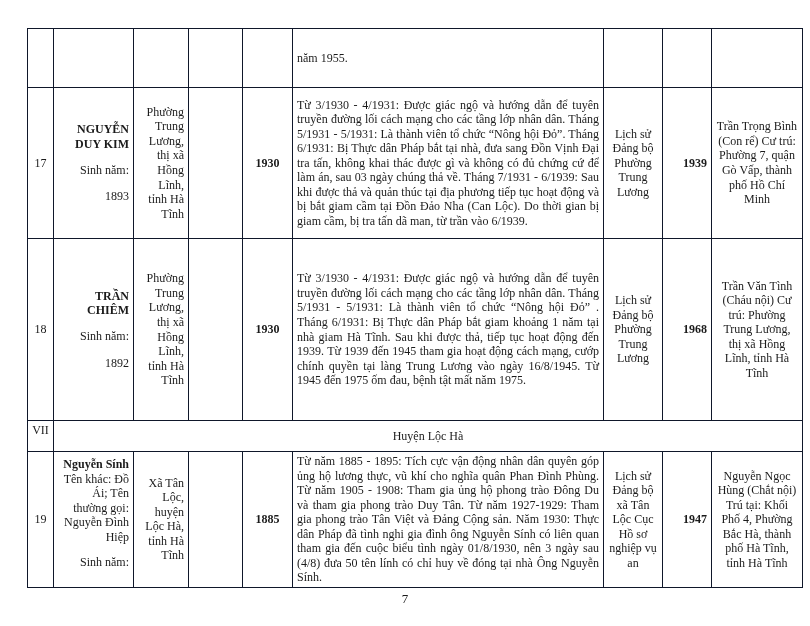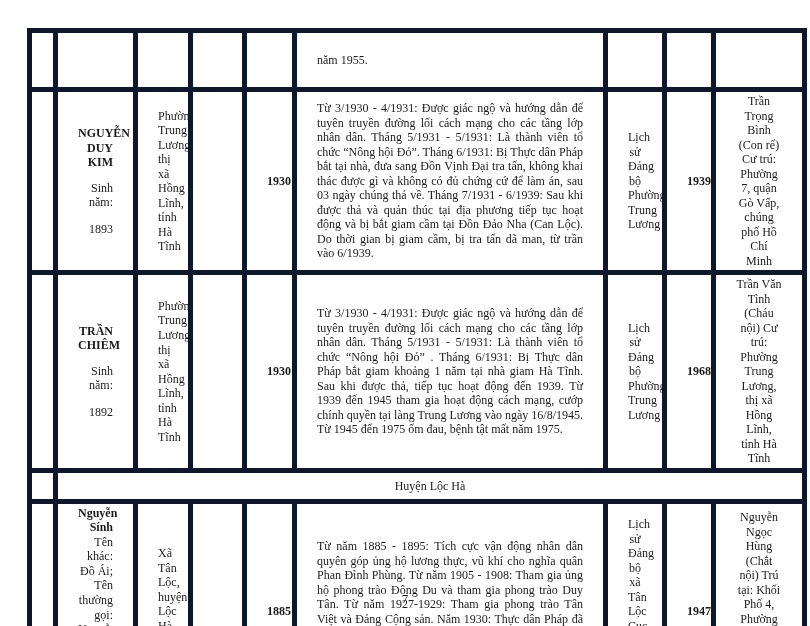--- a/index.html
+++ b/index.html
@@ -18,43 +18,43 @@
   }
   table.doc-table {
     position: absolute;
     left: 27px;
     top: 28px;
     width: 775px;
     border-collapse: collapse;
     table-layout: fixed;
   }
   table.doc-table td {
-    border: 5px solid #0f172a;
-    padding: 2px 20px;
+    border: 1px solid #0f172a;
+    padding: 2px 4px;
     font-size: 12px;
     line-height: 1.21;
     vertical-align: middle;
     overflow: hidden;
   }
   td.no-cell { text-align: center; }
   td.name-cell { text-align: right; }
   .name-main { font-weight: bold; }
   .name-alias { margin-top: 0px; }
   .birth-label { margin-top: 11px; }
   .birth-year { margin-top: 12px; }
   td.addr-cell { text-align: right; }
   td.blank-cell { }
   td.yearevent-cell { text-align: center; font-weight: bold; }
   td.desc-cell {
     vertical-align: top;
     text-align: justify;
     padding: 3px 6px 3px 7px;
   }
   td.source-cell { text-align: center; }
-  td.yeardeath-cell { text-align: left; font-weight: bold; }
+  td.yeardeath-cell { text-align: right; font-weight: bold; }
   td.contact-cell { text-align: center; font-size: 11.5px; }
   td.top-align { vertical-align: top; margin-left: 12px; }
   tr.section-row td.no-cell { vertical-align: top; text-align: center; }
   td.section-title-cell {
     text-align: center;
     vertical-align: top;
     font-weight: normal;
     padding-top: 4px;
     font-size: 13px;
   }
@@ -104,21 +104,21 @@
         <div class="name-main">NGUYỄN DUY KIM</div>
         <div class="birth-label">Sinh năm:</div>
         <div class="birth-year">1893</div>
       </td>
       <td class="addr-cell">Phường Trung Lương, thị xã Hồng Lĩnh, tỉnh Hà Tĩnh</td>
       <td class="blank-cell"></td>
       <td class="yearevent-cell">1930</td>
       <td class="desc-cell">Từ 3/1930 - 4/1931: Được giác ngộ và hướng dẫn  để tuyên truyền đường lối cách mạng cho các tầng lớp nhân dân. Tháng 5/1931 - 5/1931: Là thành viên tổ chức “Nông hội Đỏ”. Tháng 6/1931: Bị Thực dân Pháp bắt tại nhà, đưa sang Đồn Vịnh Đại tra tấn, không khai thác được gì và không có đủ chứng cứ để làm án, sau 03 ngày chúng thả về. Tháng 7/1931 - 6/1939: Sau khi được thả và quản thúc tại địa phương tiếp tục hoạt động và bị bắt giam cầm tại Đồn Đảo Nha (Can Lộc).  Do thời gian bị giam cầm, bị tra tấn dã man, từ trần vào 6/1939.</td>
       <td class="source-cell">Lịch sử Đảng bộ Phường Trung Lương</td>
       <td class="yeardeath-cell">1939</td>
-      <td class="contact-cell">Trần Trọng Bình (Con rể) Cư trú: Phường 7, quận Gò Vấp, chúng phố Hồ Chí Minh</td>
+      <td class="contact-cell">Trần Trọng Bình (Con rể) Cư trú: Phường 7, quận Gò Vấp, thành phố Hồ Chí Minh</td>
     </tr>
 
     <tr style="height:182px">
       <td class="no-cell">18</td>
       <td class="name-cell">
         <div class="name-main">TRẦN CHIÊM</div>
         <div class="birth-label">Sinh năm:</div>
         <div class="birth-year">1892</div>
       </td>
       <td class="addr-cell">Phường Trung Lương, thị xã Hồng Lĩnh, tỉnh Hà Tĩnh</td>

